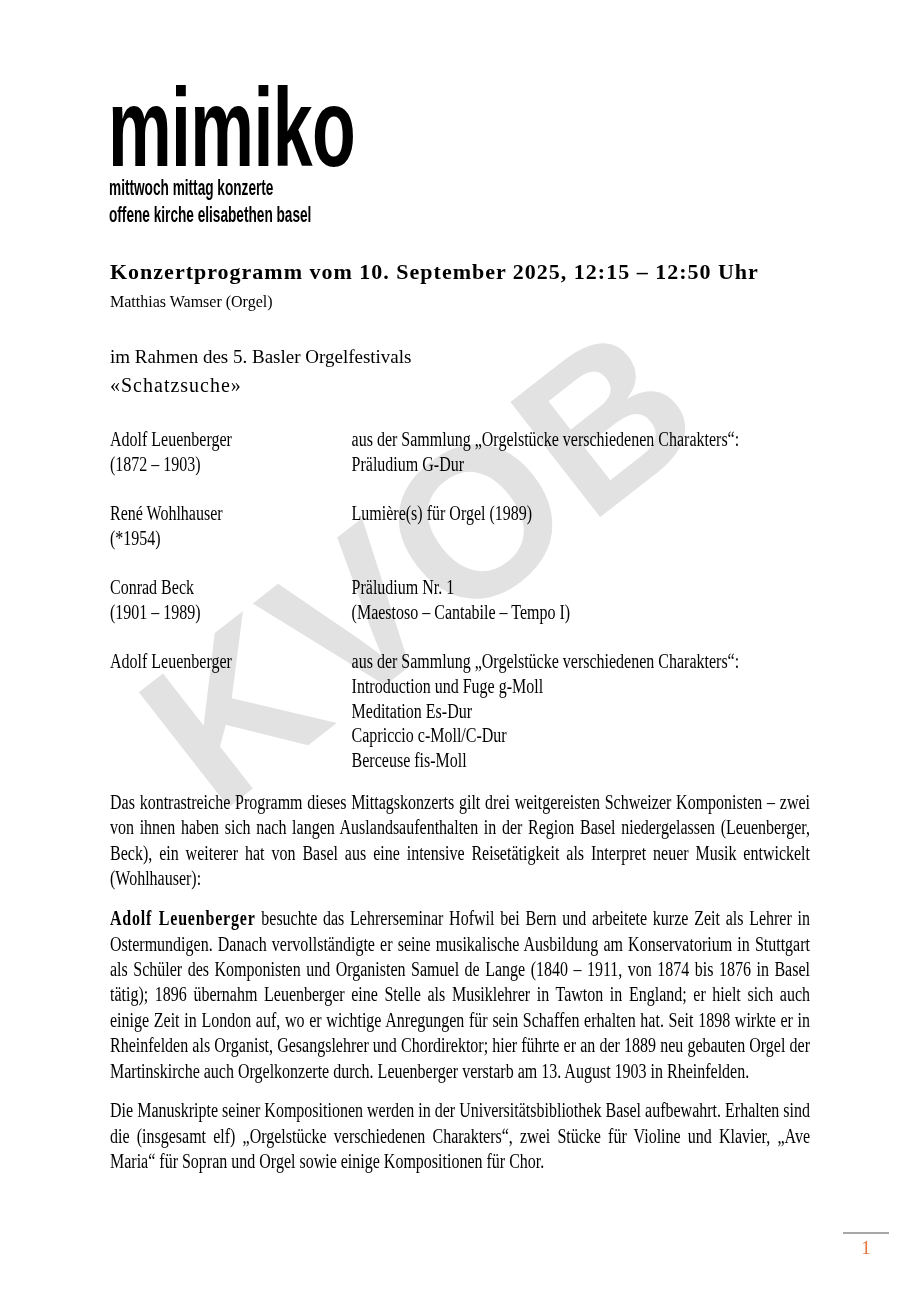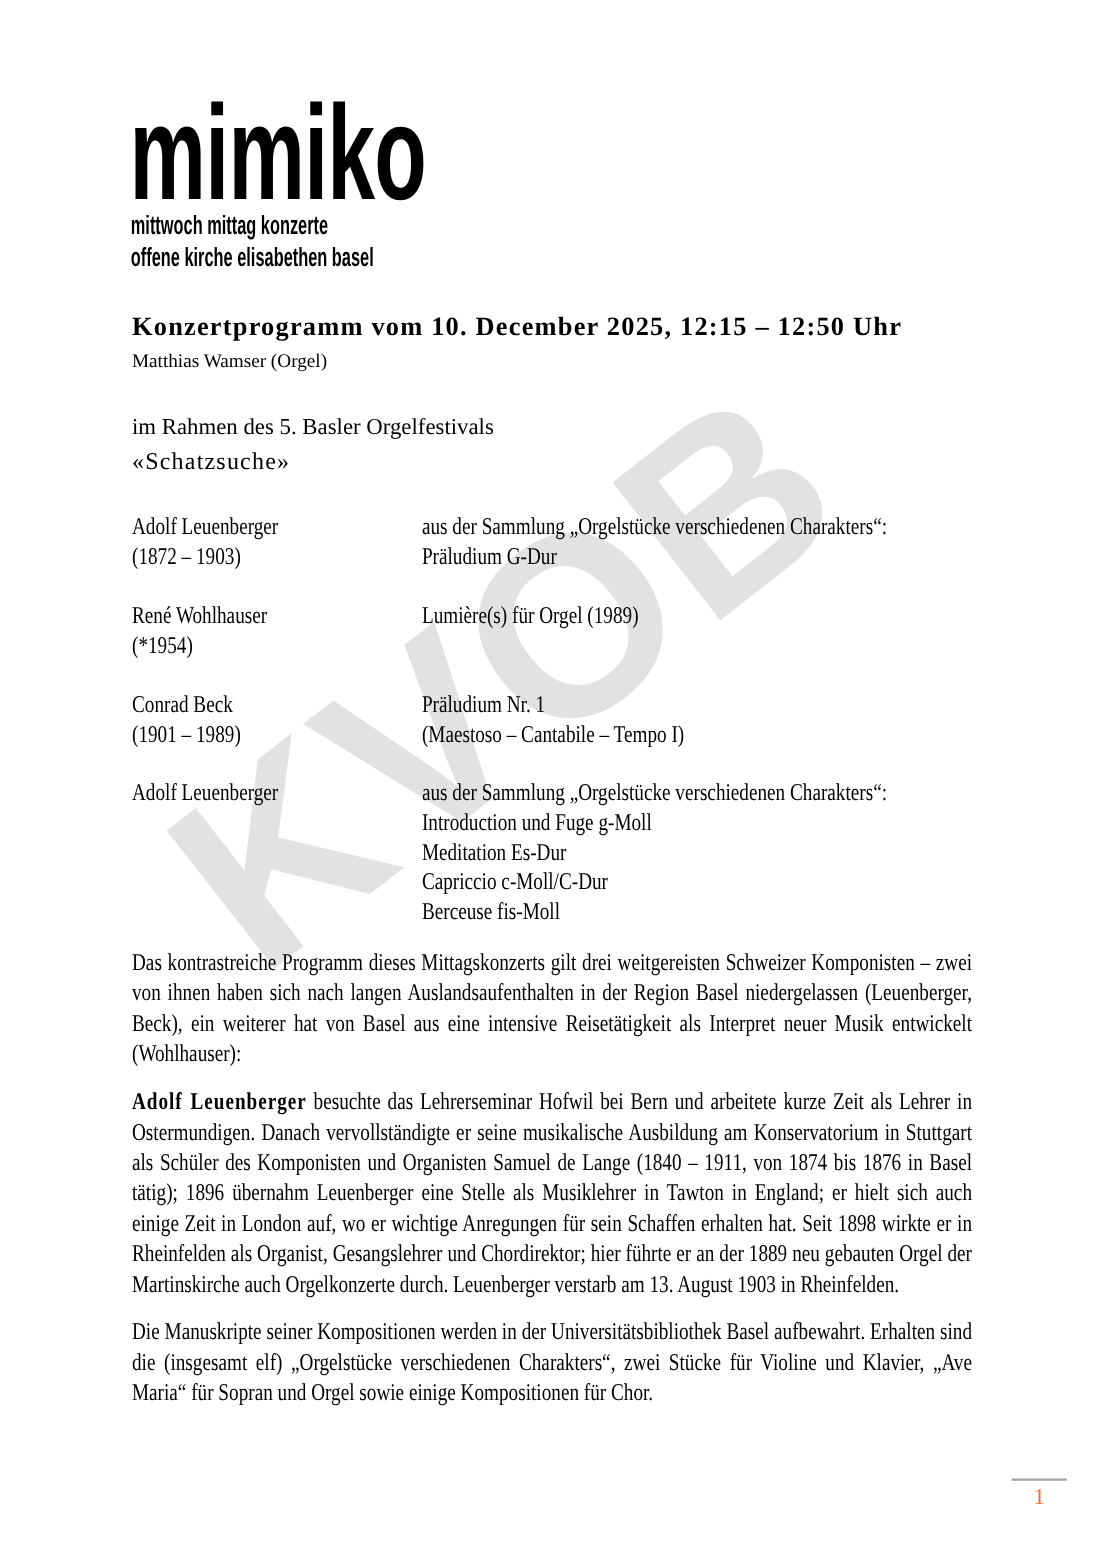--- a/index.html
+++ b/index.html
@@ -74,21 +74,21 @@
 
   <div class="content">
 
     <div class="logo">mimiko</div>
     <div class="logo-sub">
       <div>mittwoch mittag konzerte</div>
       <div>offene kirche elisabethen basel</div>
     </div>
 
     <div class="title-block">
-      <div class="doc-title">Konzertprogramm vom 10. December 2025, 12:15 – 12:50 Uhr</div>
+      <div class="doc-title">Konzertprogramm vom 10. September 2025, 12:15 – 12:50 Uhr</div>
       <div class="performer">Matthias Wamser (Orgel)</div>
     </div>
 
     <div class="festival-block">
       <div class="festival-line">im Rahmen des 5. Basler Orgelfestivals</div>
       <div class="festival-motto">«Schatzsuche»</div>
     </div>
 
     <div class="program">
 

